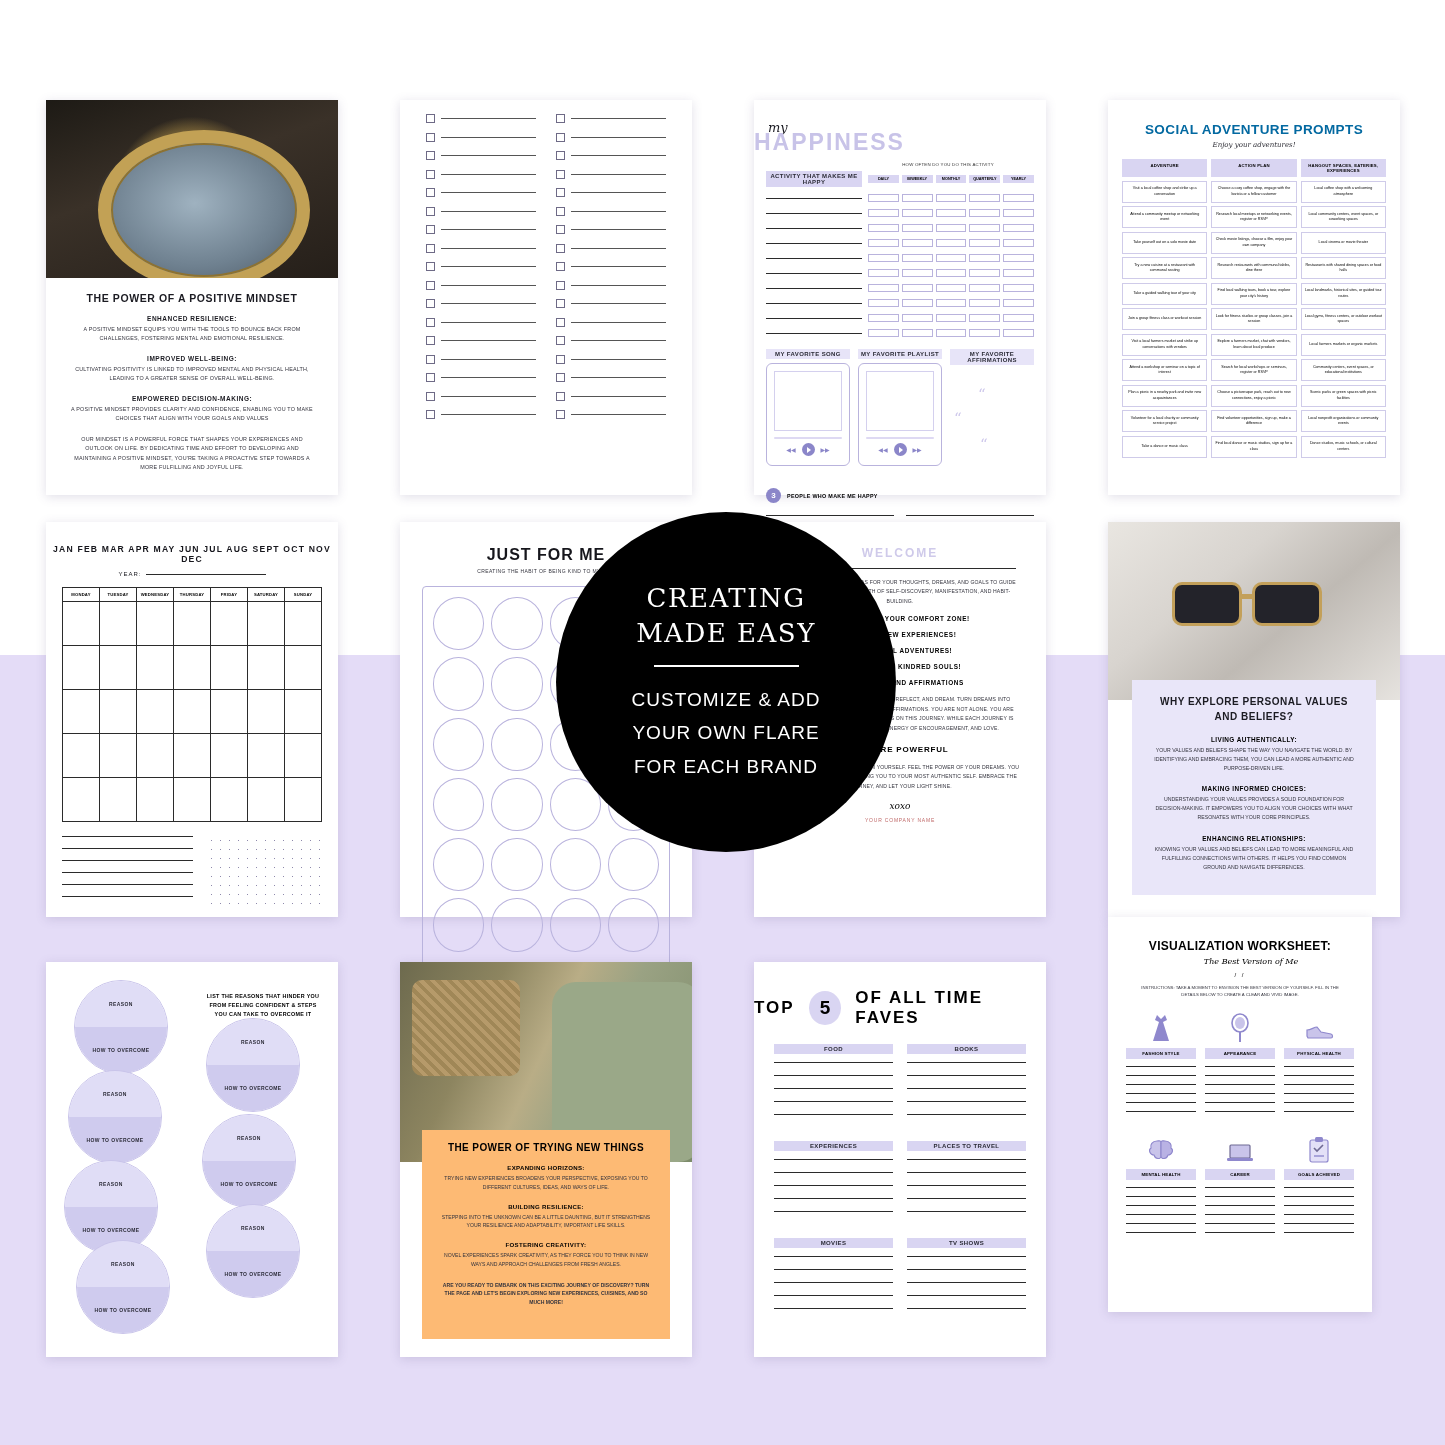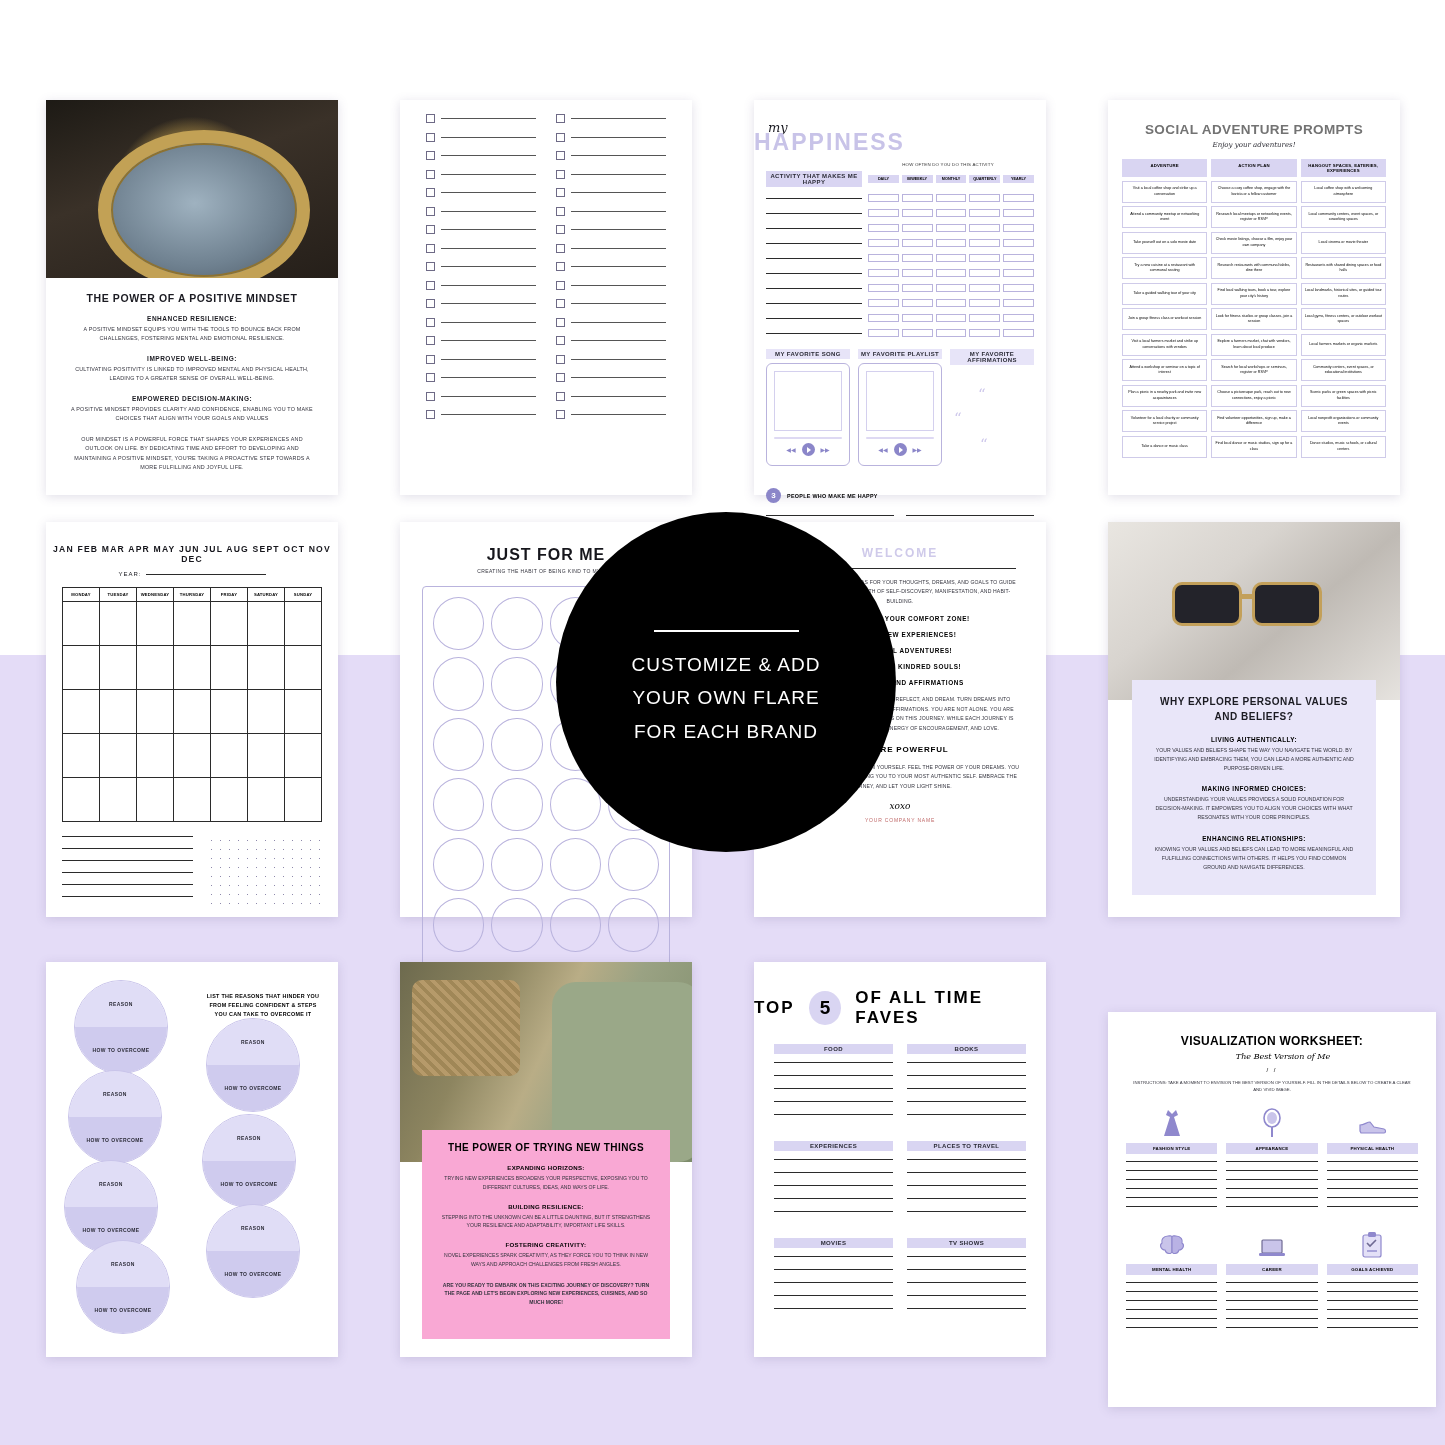--- a/index.html
+++ b/index.html
@@ -93,21 +93,21 @@
   .quotebox { position:relative; height:103px; margin-top:4px;}
   .qmark { position:absolute; font-size:15px; color:#cfc9ec; font-family:"DejaVu Serif",serif;}
   .hap-people { display:flex; align-items:center; gap:6px; margin:16px 12px 0;}
   .num-circ { width:15px; height:15px; border-radius:50%; background:#8b86c9; color:#fff; font-size:8px; display:flex; align-items:center; justify-content:center; font-weight:bold;}
   .hap-lines { margin:10px 12px 0; }
   .hap-lines .r { display:flex; gap:12px; margin-top:12px;}
   .hap-lines .r div { flex:1; height:1px; background:#2b2b2b;}
 
   
   #card4 { left:1108px; top:100px; width:292px; height:395px; }
-  .sap-title { text-align:center; font-size:13.5px; font-weight:bold; letter-spacing:.4px; margin-top:22px; color:#737373;}
+  .sap-title { text-align:center; font-size:13.5px; font-weight:bold; letter-spacing:.4px; margin-top:22px; color:#0369a1;}
   .sap-sub { text-align:center; font-family:"DejaVu Serif", serif; font-style:italic; font-size:7px; color:#2b2b33; margin-top:4px;}
   .sap-table { margin:10px 14px 0; }
   .sap-hrow, .sap-row { display:flex; gap:4px; margin-bottom:3.5px;}
   .sap-hrow div { flex:1; background:#d9d5f2; font-size:4.3px; font-weight:bold; text-align:center; padding:4px 2px; letter-spacing:.2px;}
   .sap-row div { flex:1; border:1px solid #cfcbe9; font-size:3.7px; text-align:center; padding:4px 3px; line-height:1.4; min-height:22px; display:flex; align-items:center; justify-content:center;}
 
   
   #card5 { left:46px; top:522px; width:292px; height:395px; }
   .cal-months { text-align:center; font-size:8.6px; font-weight:bold; letter-spacing:1.2px; margin-top:22px; color:#16161c;}
   .cal-year { text-align:center; font-size:6px; letter-spacing:1px; margin-top:7px; color:#16161c;}
@@ -173,38 +173,38 @@
   .circle-pair .bot { position:absolute; left:0; bottom:0; width:100%; height:50%; background:#cfcbee; display:flex; align-items:center; justify-content:center; font-size:5px; font-weight:bold; letter-spacing:.4px; color:#2c2c38;}
 
   
   #card10 { left:400px; top:962px; width:292px; height:395px; }
   #card10 .photo { position:absolute; left:0; top:0; width:100%; height:200px;
     background:linear-gradient(115deg,#6d6a4e 0%, #8d8560 28%, #b9ad86 48%, #9aa283 64%, #7c8b6a 100%);
     overflow:hidden;}
   #card10 .photo:before{content:""; position:absolute; left:12px; top:18px; width:108px; height:96px; border-radius:10px;
     background:repeating-linear-gradient(45deg,#b69a6a 0 4px,#a08757 4px 8px); }
   #card10 .photo:after{content:""; position:absolute; right:-10px; top:20px; width:150px; height:180px; border-radius:24px; background:#9aa888;}
-  #card10 .txtpane { position:absolute; left:22px; right:22px; top:168px; bottom:18px; background:#f9a8d4; padding:12px 16px;}
+  #card10 .txtpane { position:absolute; left:22px; right:22px; top:168px; bottom:18px; background:#fdba74; padding:12px 16px;}
   .tn-title { text-align:center; font-size:10px; font-weight:bold; letter-spacing:.4px;}
   .tn-h { text-align:center; font-size:6.1px; font-weight:bold; margin-top:11px; letter-spacing:.3px;}
   .tn-p { text-align:center; font-size:5.1px; line-height:1.72; margin-top:3px; color:#33333d;}
 
   
   #card11 { left:754px; top:962px; width:292px; height:395px; }
   .t5-head { display:flex; align-items:center; gap:14px; margin-top:26px;}
   .t5-head .w { font-size:17px; font-weight:bold; letter-spacing:2px;}
   .t5-circ { width:34px; height:34px; border-radius:50%; background:#d9d5f2; display:flex; align-items:center; justify-content:center; font-size:19px; font-weight:bold;}
   .t5-cols { display:flex; gap:14px; margin:16px 20px 0;}
   .t5-col { flex:1; }
   .t5-lines { margin-top:8px; }
   .t5-lines div { height:1px; background:#2b2b2b; margin-bottom:12px;}
   .t5-sec { margin-top:14px; }
 
   
-  #card12 { left:1108px; top:1012px; width:328px; height:395px; }
+  #card12 { left:1108px; top:917px; width:264px; height:395px; }
   .vw-title { text-align:center; font-size:12px; font-weight:bold; letter-spacing:.3px; margin-top:22px;}
   .vw-sub { text-align:center; font-family:"DejaVu Serif",serif; font-style:italic; font-size:8px; margin-top:4px;padding-left:22px;}
   .vw-date { text-align:center; font-size:6px; margin-top:6px; letter-spacing:2px;}
   .vw-instr { text-align:center; font-size:4.3px; margin:7px 24px 0; line-height:1.6; color:#33333d;}
   .vw-grid { display:flex; gap:9px; margin:10px 18px 0;}
   .vw-cell { flex:1; text-align:center;}
   .vw-ico { height:34px; display:flex; align-items:flex-end; justify-content:center;}
   .vw-lab { background:#d9d5f2; font-size:4.4px; font-weight:bold; padding:3px 0; letter-spacing:.2px; margin-top:5px;}
   .vw-lines { margin:7px 0 0; }
   .vw-lines div { height:1px; background:#2b2b2b; margin-bottom:8px;}
@@ -1002,20 +1002,24 @@
             <div></div>
             <div></div>
             <div></div>
             <div></div>
           </div>
         </div>
       </div>
   </div>
 
   <div id="badge">
+    <div class="b1">
+      <div>CREATING</div>
+      <div>MADE EASY</div>
+    </div>
     <div class="brule"></div>
     <div class="b2">
       <div>CUSTOMIZE  &amp; ADD</div>
       <div>YOUR OWN FLARE</div>
       <div>FOR EACH BRAND</div>
     </div>
   </div>
 
 </div>
 

